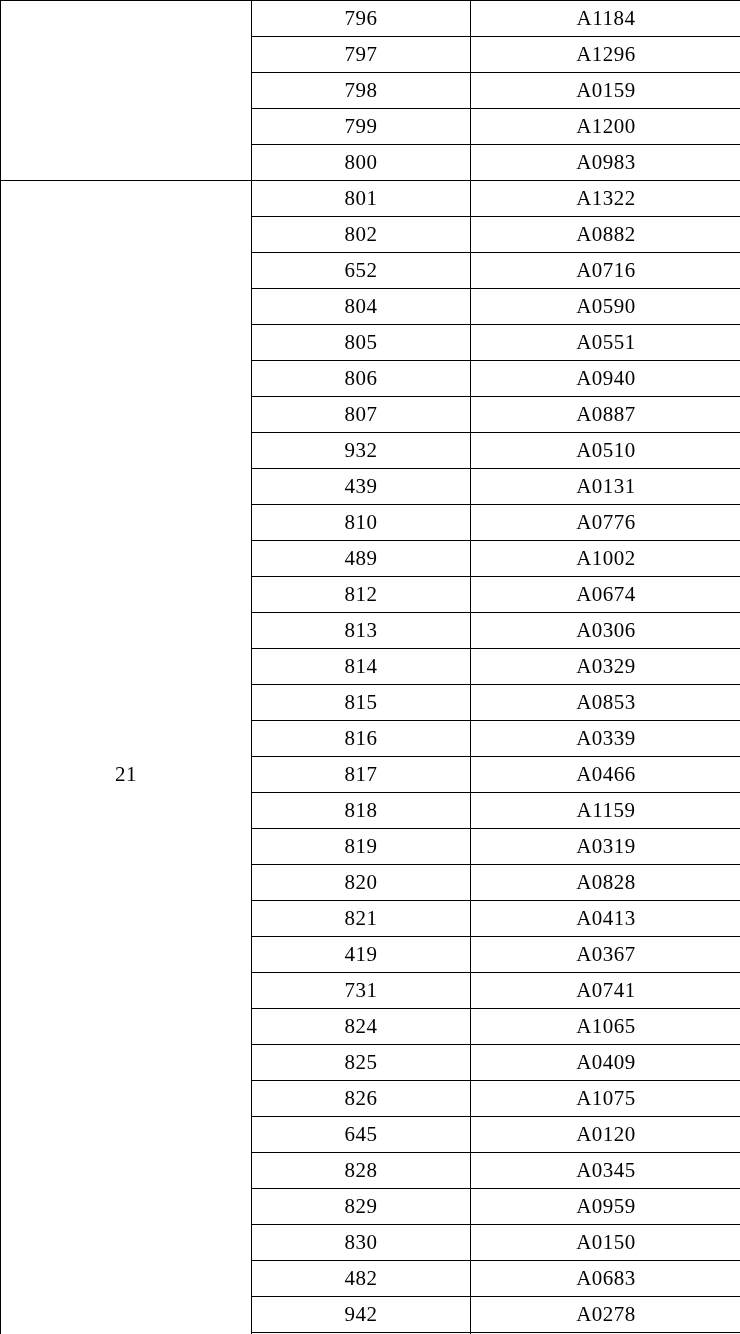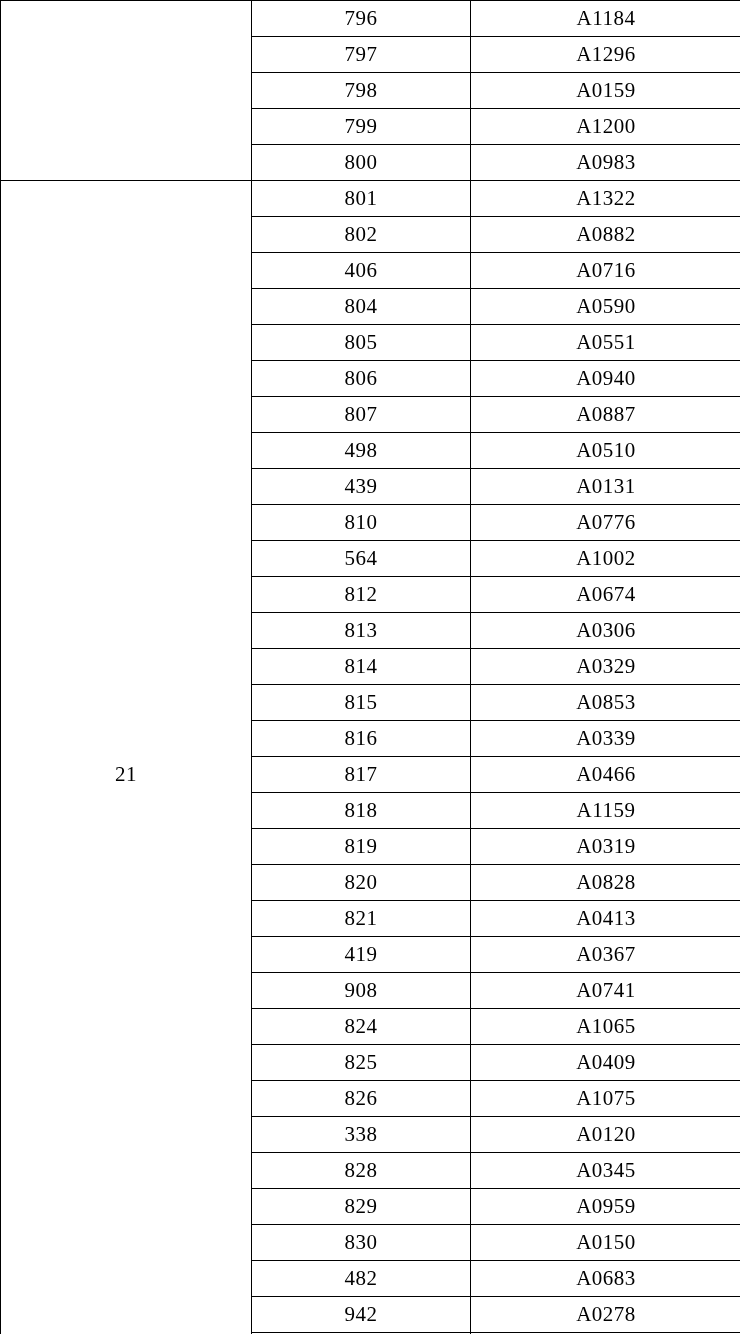--- a/index.html
+++ b/index.html
@@ -85,53 +85,53 @@
         <tr>
           <td class="col-group group-cell" rowspan="33">21</td>
           <td class="col-seq">801</td>
           <td class="col-code">A1322</td>
         </tr>
         <tr>
           <td class="col-seq">802</td>
           <td class="col-code">A0882</td>
         </tr>
         <tr>
-          <td class="col-seq">406</td>
+          <td class="col-seq">652</td>
           <td class="col-code">A0716</td>
         </tr>
         <tr>
           <td class="col-seq">804</td>
           <td class="col-code">A0590</td>
         </tr>
         <tr>
           <td class="col-seq">805</td>
           <td class="col-code">A0551</td>
         </tr>
         <tr>
           <td class="col-seq">806</td>
           <td class="col-code">A0940</td>
         </tr>
         <tr>
           <td class="col-seq">807</td>
           <td class="col-code">A0887</td>
         </tr>
         <tr>
-          <td class="col-seq">498</td>
+          <td class="col-seq">932</td>
           <td class="col-code">A0510</td>
         </tr>
         <tr>
           <td class="col-seq">439</td>
           <td class="col-code">A0131</td>
         </tr>
         <tr>
           <td class="col-seq">810</td>
           <td class="col-code">A0776</td>
         </tr>
         <tr>
-          <td class="col-seq">564</td>
+          <td class="col-seq">489</td>
           <td class="col-code">A1002</td>
         </tr>
         <tr>
           <td class="col-seq">812</td>
           <td class="col-code">A0674</td>
         </tr>
         <tr>
           <td class="col-seq">813</td>
           <td class="col-code">A0306</td>
         </tr>
@@ -165,37 +165,37 @@
         </tr>
         <tr>
           <td class="col-seq">821</td>
           <td class="col-code">A0413</td>
         </tr>
         <tr>
           <td class="col-seq">419</td>
           <td class="col-code">A0367</td>
         </tr>
         <tr>
-          <td class="col-seq">908</td>
+          <td class="col-seq">731</td>
           <td class="col-code">A0741</td>
         </tr>
         <tr>
           <td class="col-seq">824</td>
           <td class="col-code">A1065</td>
         </tr>
         <tr>
           <td class="col-seq">825</td>
           <td class="col-code">A0409</td>
         </tr>
         <tr>
           <td class="col-seq">826</td>
           <td class="col-code">A1075</td>
         </tr>
         <tr>
-          <td class="col-seq">338</td>
+          <td class="col-seq">645</td>
           <td class="col-code">A0120</td>
         </tr>
         <tr>
           <td class="col-seq">828</td>
           <td class="col-code">A0345</td>
         </tr>
         <tr>
           <td class="col-seq">829</td>
           <td class="col-code">A0959</td>
         </tr>

